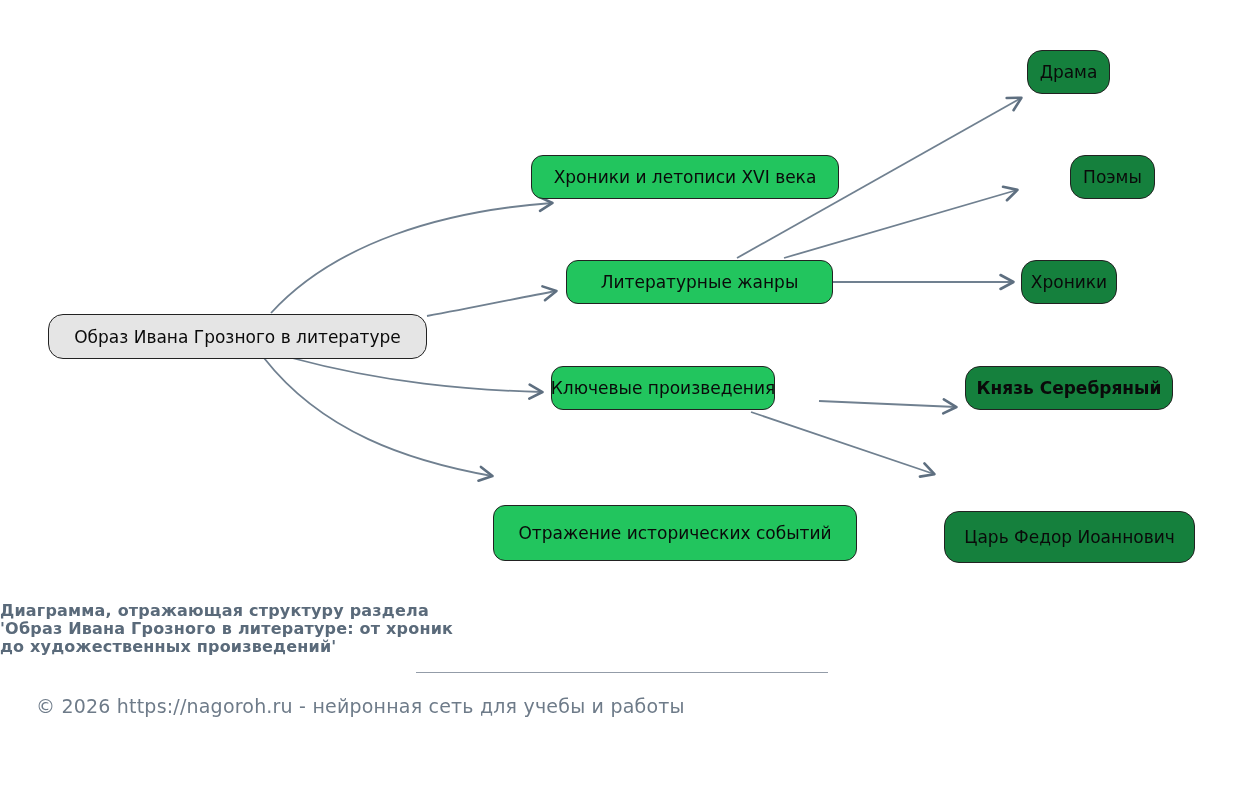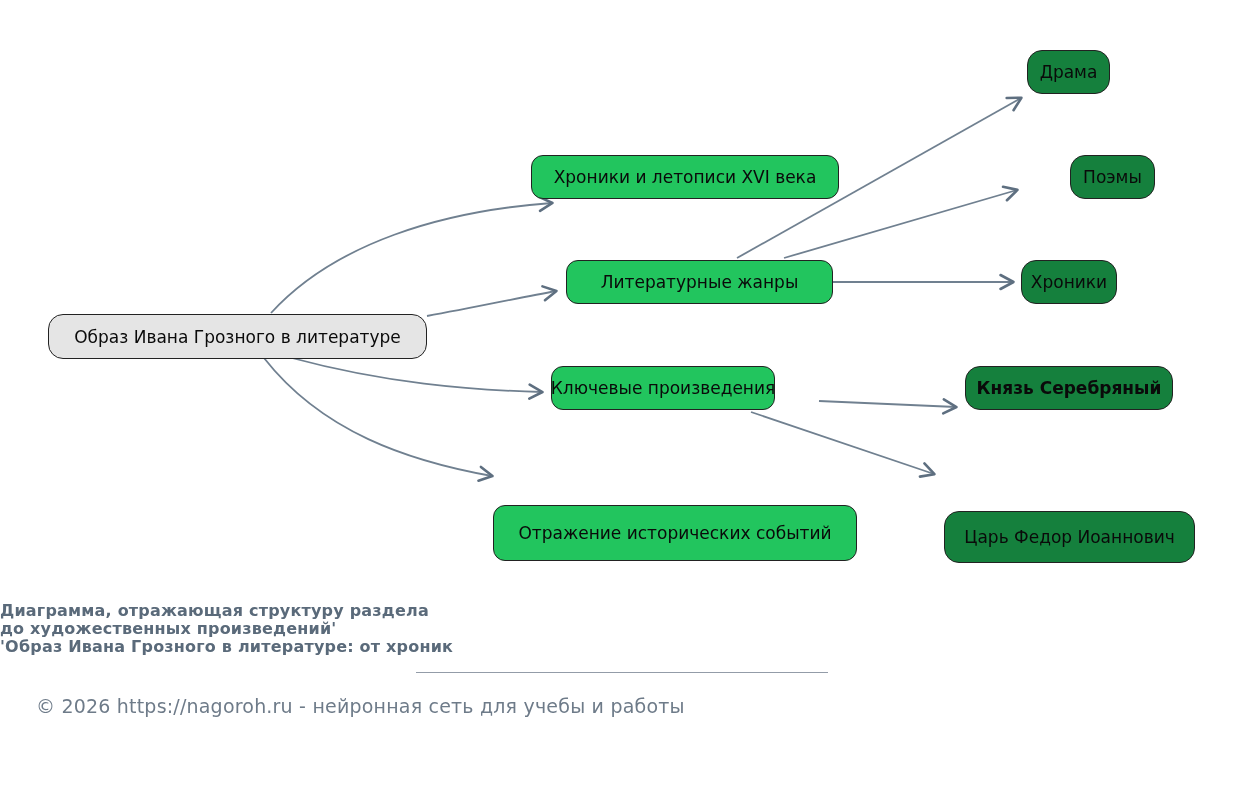--- a/index.html
+++ b/index.html
@@ -90,21 +90,21 @@
   <div class="node leaf" style="left:1026px;top:155px;width:85px;height:44px;margin-left:44px;">Поэмы</div>
 
   <div class="node leaf" style="left:1021px;top:260px;width:96px;height:44px;">Хроники</div>
 
   <div class="node leaf" style="left:965px;top:366px;width:208px;height:44px;font-weight:bold;">Князь Серебряный</div>
 
   <div class="node leaf" style="left:944px;top:471px;width:251px;height:52px;margin-top:40px;">Царь Федор Иоаннович</div>
 
   <div class="footer" id="footer-title">
     <div>Диаграмма, отражающая структуру раздела</div>
+    <div>'Образ Ивана Грозного в литературе: от хроник</div>
     <div>до художественных произведений'</div>
-    <div>'Образ Ивана Грозного в литературе: от хроник</div>
   </div>
 
   <div id="separator"></div>
 
   <div class="footer" id="footer-copyright">© 2026 https://nagoroh.ru - нейронная сеть для учебы и работы</div>
 
 </div>
 
 </body></html>

